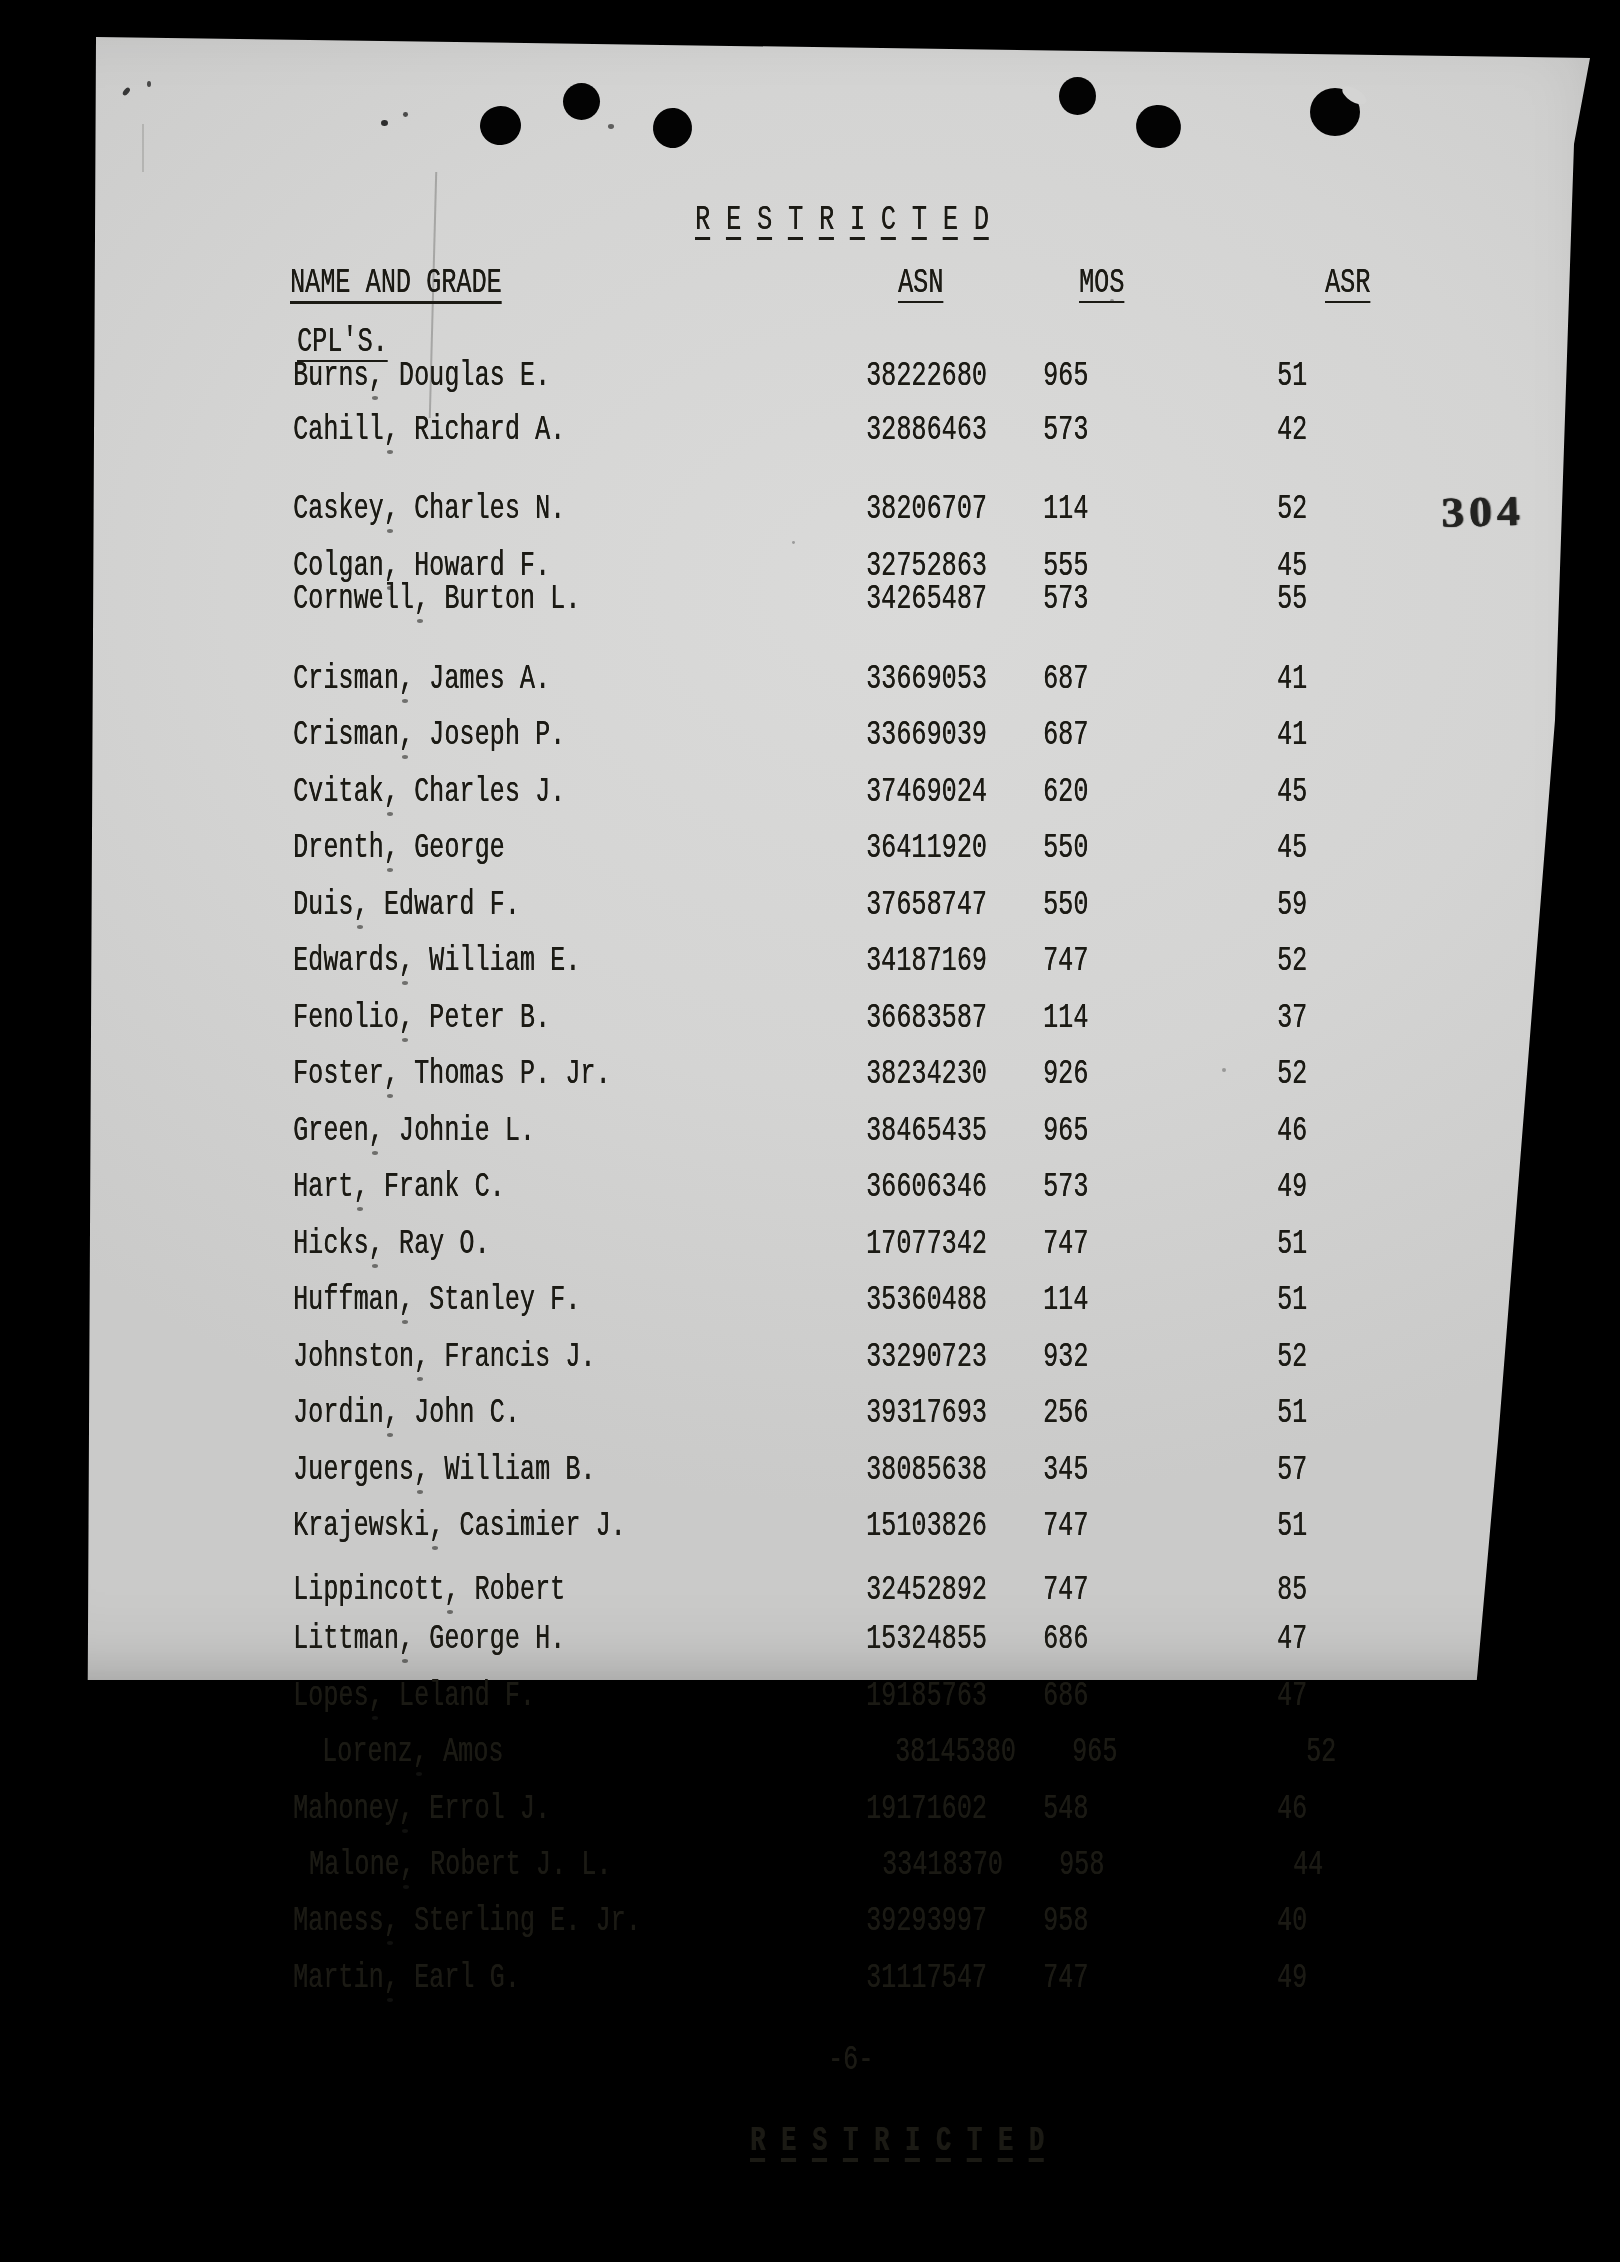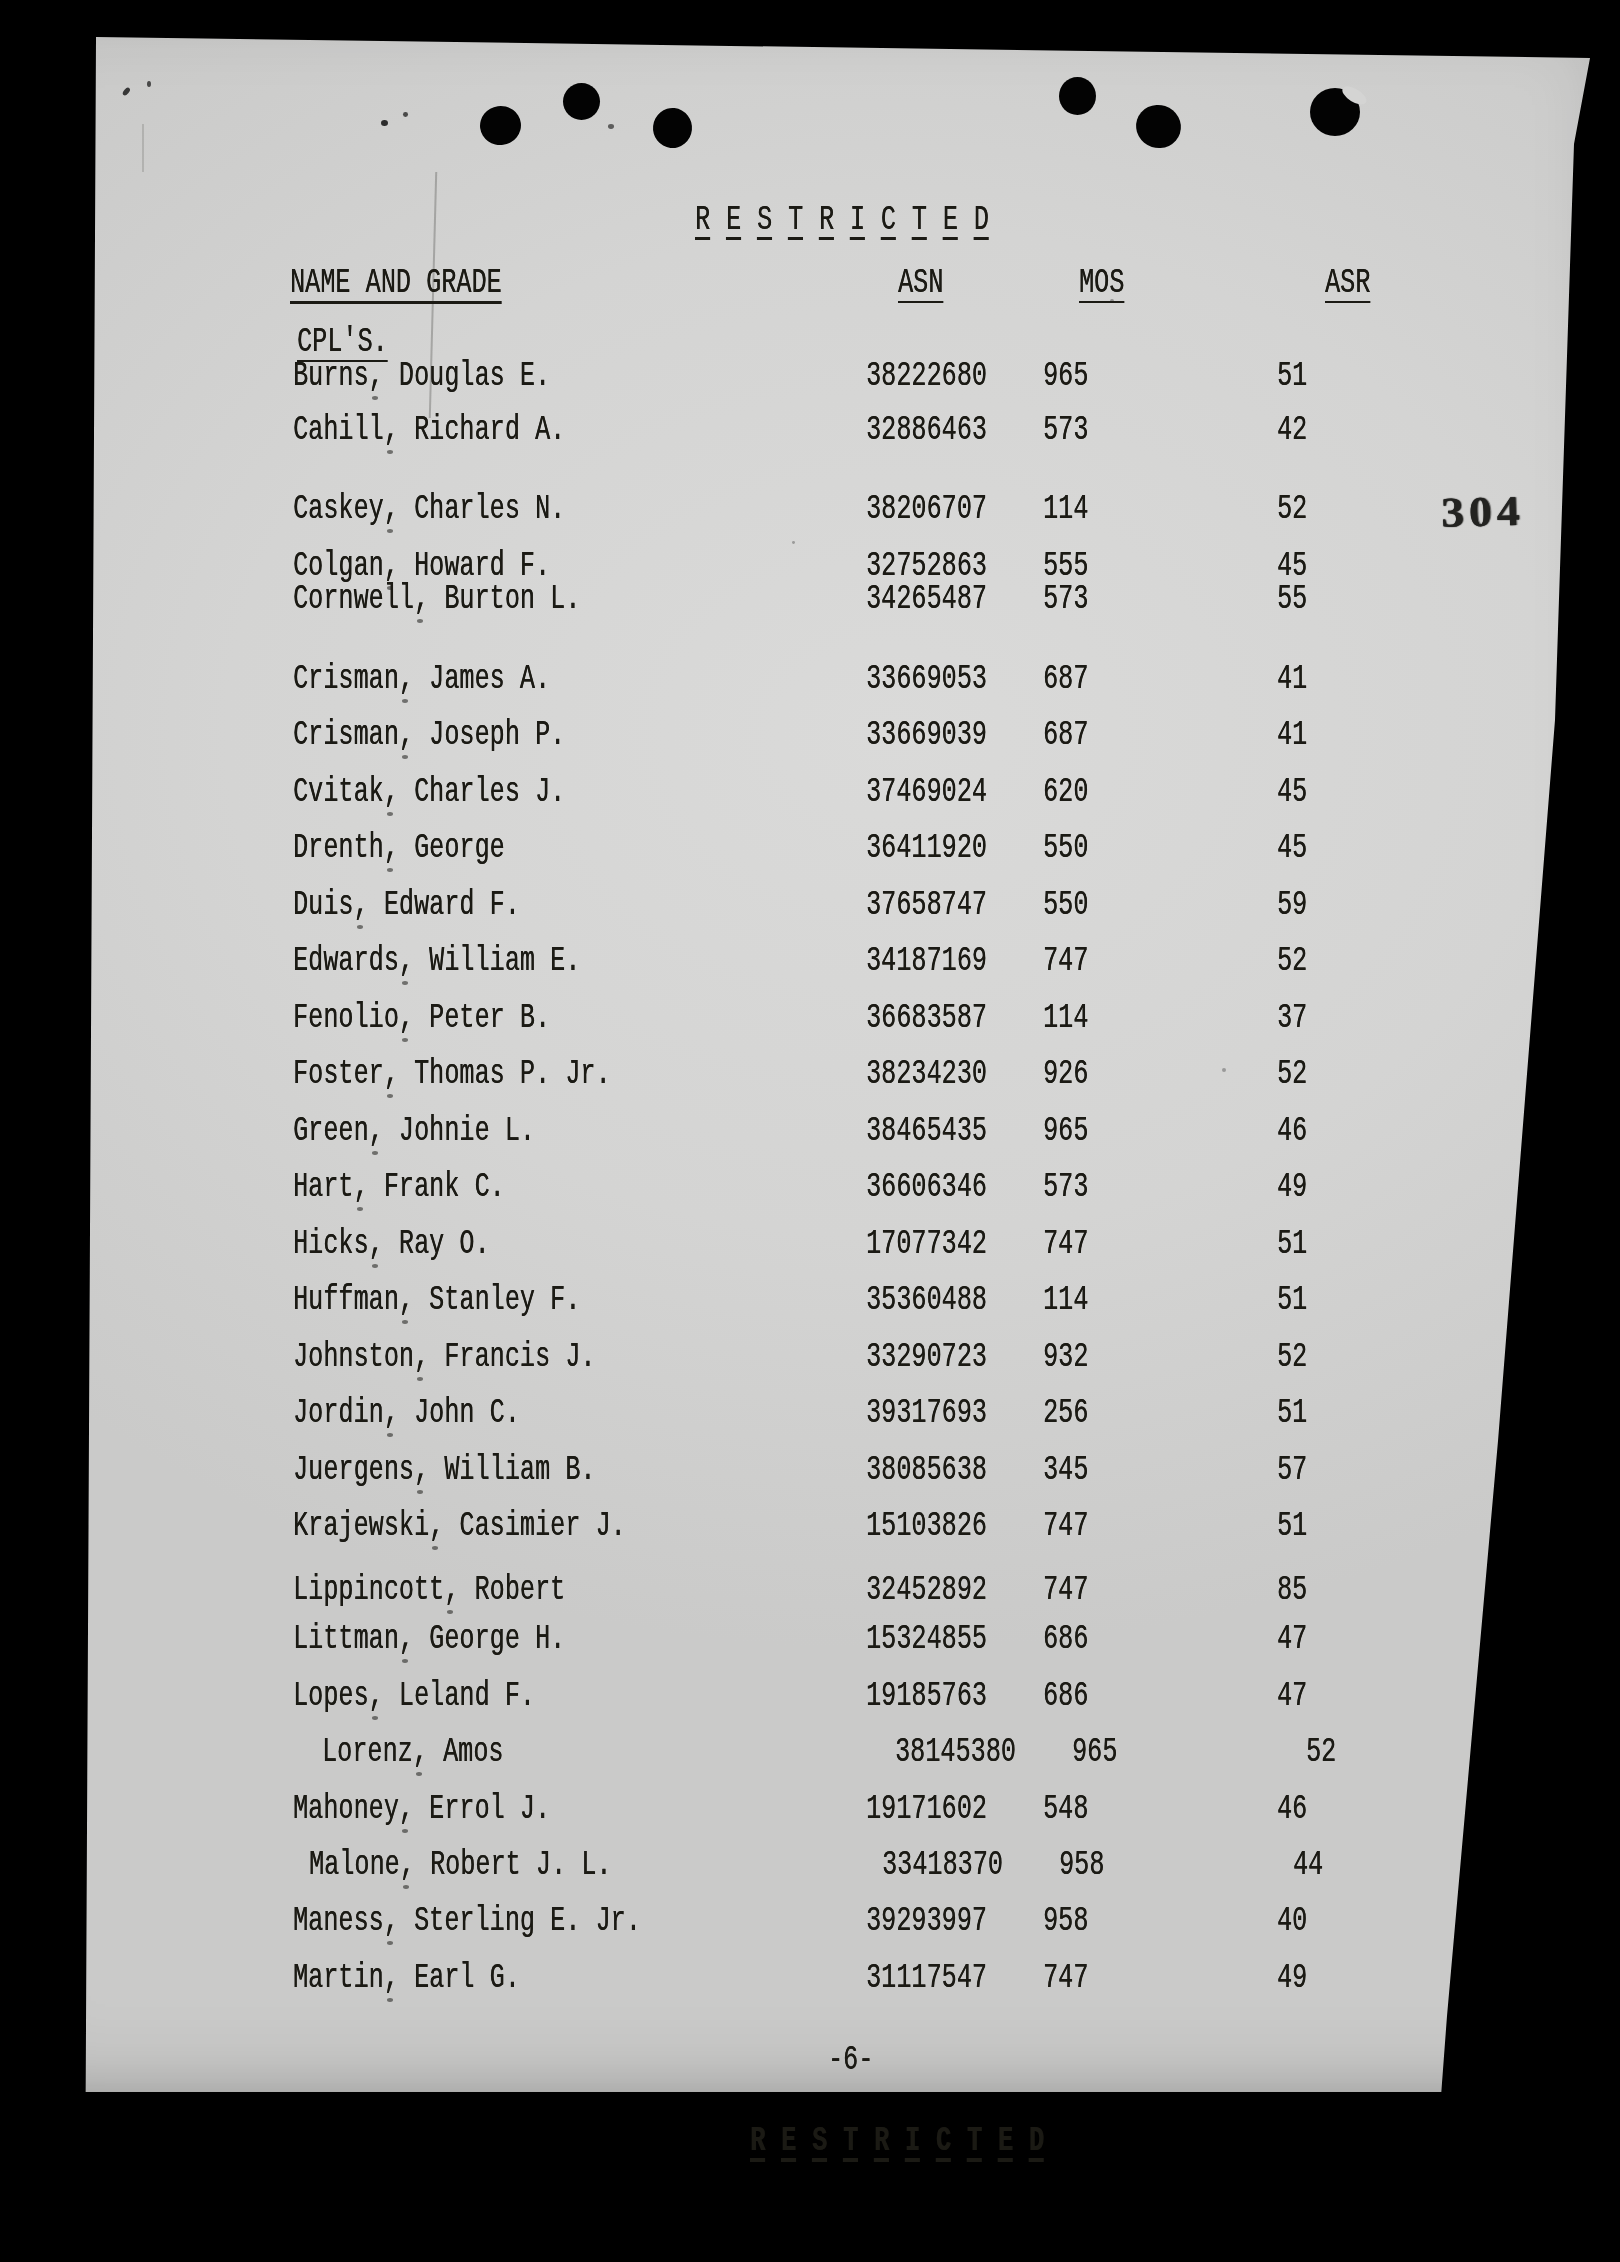--- a/index.html
+++ b/index.html
@@ -4,21 +4,21 @@
 <style>
   html,body{margin:0;padding:0;background:#000;}
   .scan{
     position:relative;
     width:1620px;height:2262px;
     background:var(--scanbg,#000);
     overflow:hidden;
     font-family:"Liberation Mono","DejaVu Sans Mono",monospace;
   }
   .paper{
-    position:absolute;left:0;top:0;width:1620px;height:2092px;
+    position:absolute;left:0;top:0;width:1620px;height:1680px;
     background:
       radial-gradient(1207px 917px at 55% 35%, #dadad9 0%, var(--paper,#d4d4d3) 55%, #cacac9 100%);
     clip-path:polygon(96px 37px,1590px 58px,1574px 144px,1555px 720px,1498px 1441px,1447px 2016px,1433px 2203px,85px 2226px);
     box-shadow:inset 0 0 87px rgba(0,0,0,.18), inset 39px 0 58px -29px rgba(0,0,0,.35);
   }
   
   .t{
     position:absolute;
     white-space:pre;
     font-size:35px;line-height:35px;

